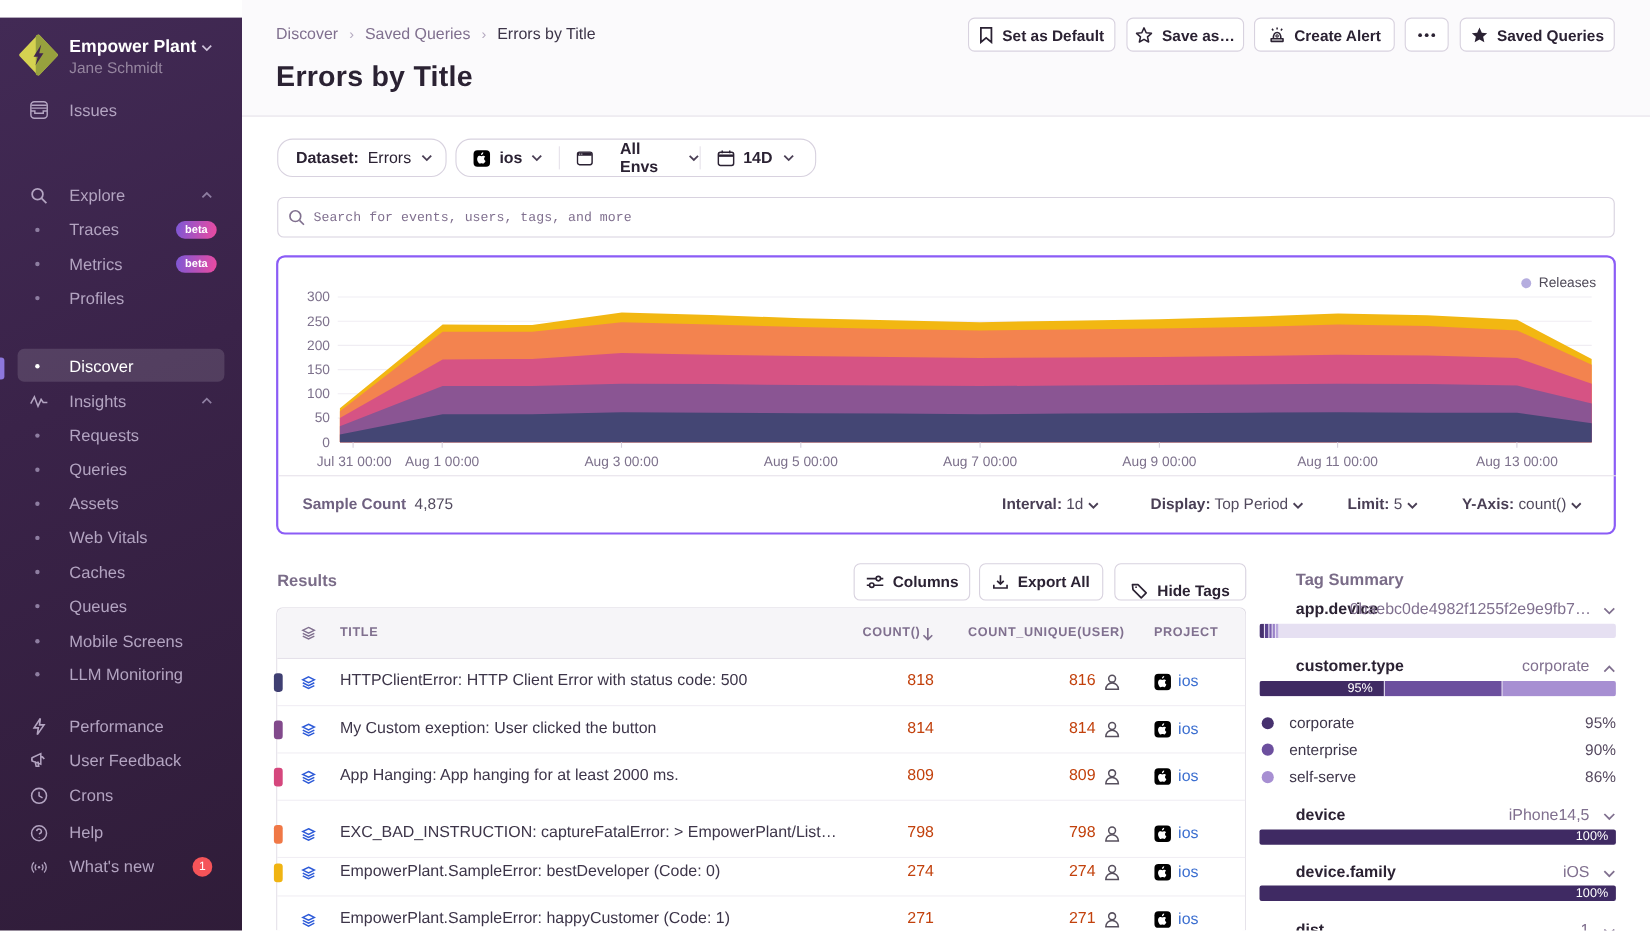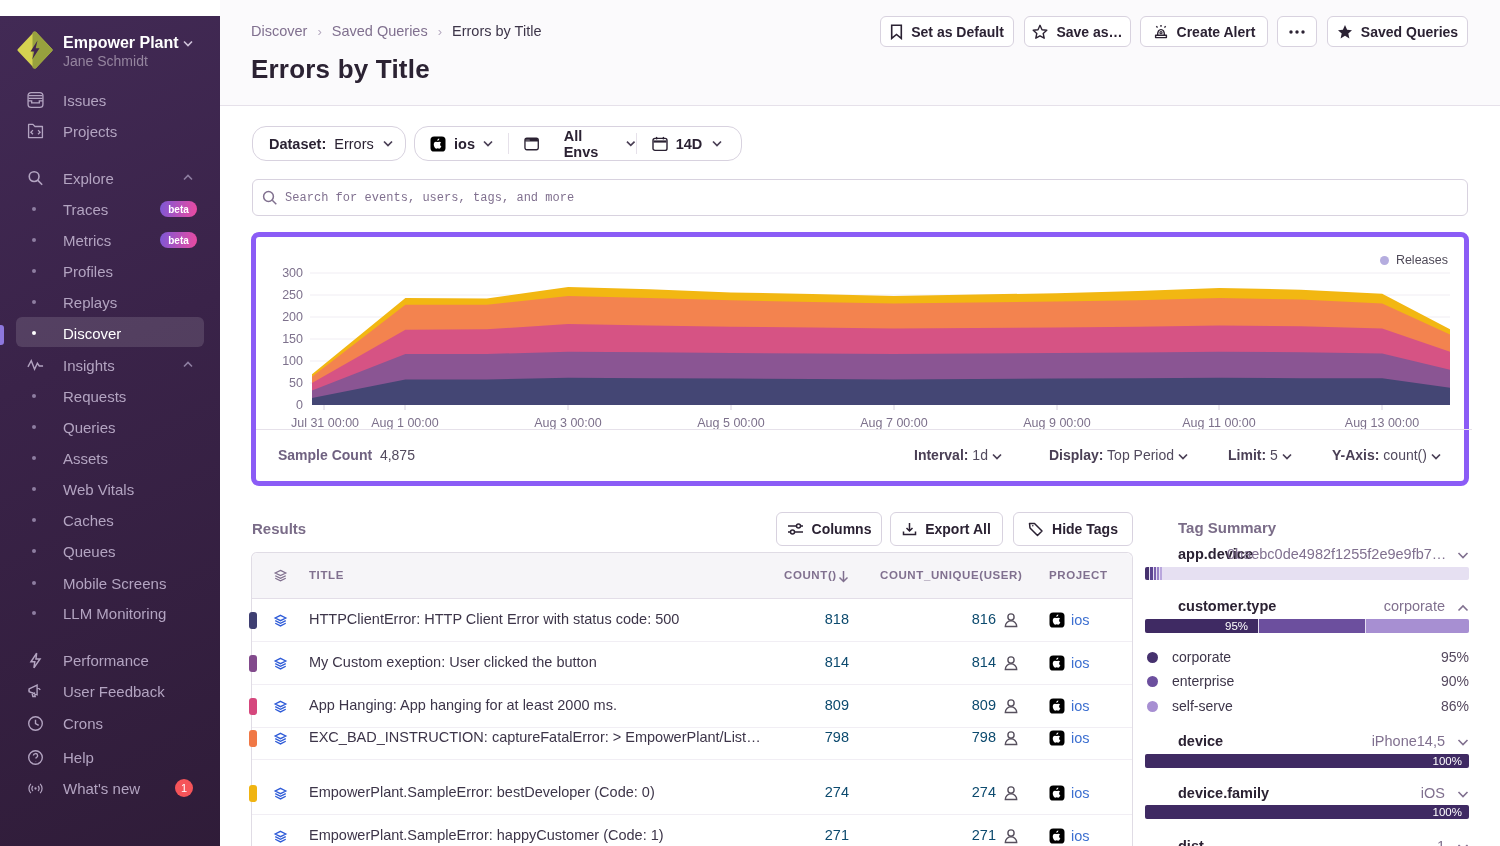--- a/index.html
+++ b/index.html
@@ -30,38 +30,38 @@
 .btn { position:absolute; top:16px; height:31px; background:#fff; border:1px solid #d8d2df; border-radius:6px;
   display:flex; align-items:center; justify-content:center; gap:8px; font-size:14px; font-weight:700; color:#2b2233; }
 
 
 .fbtn { position:absolute; background:#fff; border:1px solid #d8d2df; border-radius:14px; display:flex; align-items:center; font-size:14.5px; color:#2b2233; }
 #search { position:absolute; left:252px; top:179px; width:1216px; height:37px; background:#fff; border:1px solid #d8d2df; border-radius:6px;
   display:flex; align-items:center; }
 #search .ph { font-family:"Liberation Mono", monospace; font-size:12px; color:#80708f; margin-left:7px; letter-spacing:0.03px; }
 
 
-#chartpanel { position:absolute; left:251px; top:232px; width:1218px; height:254px; background:#fff; border:5px solid #8b5cf6; border-radius:8px; }
+#chartpanel { position:absolute; left:251px; top:232px; width:1218px; height:254px; background:#fff; border:2px solid #8b5cf6; border-radius:8px; }
 #legend { position:absolute; right:16px; top:16px; font-size:12.5px; color:#4f4a58; display:flex; align-items:center; gap:7px; }
 #legend .dot { width:9px; height:9px; border-radius:50%; background:#b5addf; }
 #cfoot { position:absolute; left:0; bottom:0; width:1216px; height:52px; border-top:1px solid #e6e1ea; font-size:14px; }
 #cfoot b { color:#4a3f55; font-weight:700; }
 .cfitem { position:absolute; top:17px; white-space:nowrap; color:#524a5e; }
 
 
 #results-label { position:absolute; left:252px; top:520px; font-size:15px; font-weight:700; color:#7a6c88; }
 .btn2 { position:absolute; top:512px; height:34px; background:#fff; border:1px solid #d8d2df; border-radius:6px;
   display:flex; align-items:center; justify-content:center; gap:8px; font-size:14px; font-weight:700; color:#2b2233; }
 #tablepanel { position:absolute; left:251px; top:552px; width:882px; height:294px; background:#fff; border:1px solid #e0dce5; border-radius:6px 6px 0 0; border-bottom:none; }
 #thead { position:absolute; left:0; top:0; width:880px; height:46px; background:#f6f5f8; border-bottom:1px solid #e3dee8; border-radius:6px 6px 0 0; }
 .th { position:absolute; top:16px; font-size:11.5px; font-weight:700; color:#80708f; letter-spacing:0.6px; }
 .trow { position:absolute; left:0; width:880px; height:43px; border-bottom:1px solid #f1eef4; font-size:14.5px; color:#3d3549; }
 .cbar { position:absolute; left:-3px; top:13px; width:8px; height:17px; border-radius:3px; }
 .ttl { position:absolute; left:57px; top:12px; white-space:nowrap; }
-.cnum { position:absolute; top:12px; text-align:right; color:#0c4a6e; }
+.cnum { position:absolute; top:12px; text-align:right; color:#c2410c; }
 .proj { position:absolute; left:797px; top:13px; display:flex; align-items:center; gap:6px; color:#3c6fd0; }
 
 
 #tags { position:absolute; left:1145px; top:0; width:324px; height:846px; }
 .tag-name { font-size:14.5px; font-weight:700; color:#2b2233;margin-left:33px; }
 .tag-val { position:absolute; right:22px; top:1px; font-size:14.5px; color:#80708f; }
 .tbar { position:relative; height:14px; border-radius:2px; overflow:hidden; background:#e6e0f2; }
 .tleg { position:relative; height:25px; font-size:14px; color:#3d3549; }
 .tleg .pct { position:absolute; right:0; top:3px; color:#55495f; }
 .tleg .ldot { position:absolute; left:2px; top:6px; width:11px; height:11px; border-radius:50%; }
@@ -87,29 +87,20 @@
 
   <div class="sitem" style="top:70px">
       <span class="sic">
         <svg width="18" height="18" viewBox="0 0 16 16" fill="none" stroke="#b3a4c1" stroke-width="1.25">
           <rect x="1" y="1" width="14" height="14" rx="3"></rect>
           <path d="M1.4 3.9 h13.2 M1.4 6.4 h13.2 M1 8.9 h3.4 v1.8 h7.2 v-1.8 h3.4"></path>
         </svg>
       </span>
       <span class="slab">Issues</span>
     </div>
-  <div class="sitem" style="top:101px">
-      <span class="sic">
-        <svg width="18" height="18" viewBox="0 0 16 16" fill="none" stroke="#b3a4c1" stroke-width="1.25">
-          <path d="M1.5 14.2 V1.8 L5.6 1.8 L7.5 3.8 L14.5 3.8 V14.2 Z" stroke-linejoin="round"></path>
-          <path d="M5.6 7.2 L3.7 9.1 L5.6 11 M10.4 7.2 L12.3 9.1 L10.4 11"></path>
-        </svg>
-      </span>
-      <span class="slab">Projects</span>
-    </div>
 
   <div class="sitem" style="top:148px">
       <span class="sic">
         <svg width="18" height="18" viewBox="0 0 16 16" fill="none" stroke="#b3a4c1" stroke-width="1.5">
           <circle cx="6.7" cy="6.7" r="4.6"></circle>
           <line x1="10.2" y1="10.2" x2="14.3" y2="14.3"></line>
         </svg>
       </span>
       <span class="slab">Explore</span>
     <svg class="schev" width="10" height="7" viewBox="0 0 10 7">
@@ -122,24 +113,20 @@
       <span class="beta">beta</span>
     </div>
   <div class="sitem" style="top:210px">
       <span class="sdot"></span>
       <span class="slab">Metrics</span>
       <span class="beta">beta</span>
     </div>
   <div class="sitem" style="top:241px">
       <span class="sdot"></span>
       <span class="slab">Profiles</span>
-    </div>
-  <div class="sitem" style="top:272px">
-      <span class="sdot"></span>
-      <span class="slab">Replays</span>
     </div>
   <div class="sitem" style="top:303px">
       <div class="selbg"></div>
       <span class="sdot" style="background:#ffffff"></span>
       <span class="slab" style="color:#fff">Discover</span>
     </div>
   <div class="sitem" style="top:335px">
       <span class="sic">
         <svg width="18" height="14" viewBox="0 0 18 14" fill="none" stroke="#b3a4c1" stroke-width="1.5">
           <path d="M1 9 L4.5 2.5 L8 11.5 L11 5 L13 8 L17 8"></path>
@@ -391,21 +378,21 @@
         <line x1="1" y1="10" x2="16" y2="10"></line>
         <circle cx="11.5" cy="4" r="2" fill="#fff"></circle>
         <circle cx="5.5" cy="10" r="2" fill="#fff"></circle>
       </svg>
     Columns</div>
   <div class="btn2" style="left:890px;width:113px;">
     <svg width="15" height="15" viewBox="0 0 15 15" fill="none" stroke="#2b2233" stroke-width="1.5">
         <path d="M7.5 1 L7.5 8.5 M4.5 6 L7.5 9 L10.5 6 M1.5 9.5 L1.5 12.5 L13.5 12.5 L13.5 9.5"></path>
       </svg>
     Export All</div>
-  <div class="btn2" style="left:1013px;width:120px;">
+  <div class="btn2" style="left:1013px;width:120px;align-items:flex-end;">
     <svg width="16" height="16" viewBox="0 0 16 16" fill="none" stroke="#2b2233" stroke-width="1.5">
         <path d="M1.5 2.5 L6.5 2.5 L14 10 L9.5 14.5 L2 7 Z" stroke-linejoin="round" transform="rotate(0)"></path>
         <circle cx="4.8" cy="4.8" r="0.8" fill="#2b2233" stroke="none"></circle>
       </svg>
     Hide Tags</div>
 </div>
 <div id="tablepanel">
   <div id="thead">
     <svg style="position:absolute;left:21px;top:15px" width="15" height="16" viewBox="0 0 20 20" fill="none" stroke="#80708f" stroke-width="1.7">
         <path d="M10 2.5 L17 6 L10 9.5 L3 6 Z"></path>
@@ -458,21 +445,21 @@
     <div class="ttl">App Hanging: App hanging for at least 2000 ms.</div>
     <div class="cnum" style="left:500px;width:97px;">809</div>
     <div class="cnum" style="left:650px;width:94px;">809</div>
     <svg style="position:absolute;left:751px;top:13px" width="16" height="16" viewBox="0 0 16 16">
         <use href="#userpic"></use>
       </svg>
     <div class="proj"><svg width="16" height="16" viewBox="0 0 16 16">
           <use href="#appleic"></use>
         </svg>ios</div>
   </div>
-  <div class="trow" style="top:164px">
+  <div class="trow" style="top:184px">
       <div class="cbar" style="background:#f07846"></div>
     <svg style="position:absolute;left:21px;top:14px" width="15" height="16" viewBox="0 0 20 20">
         <use href="#stackic"></use>
       </svg>
     <div class="ttl">EXC_BAD_INSTRUCTION: captureFatalError: &gt; EmpowerPlant/List…</div>
     <div class="cnum" style="left:500px;width:97px;">798</div>
     <div class="cnum" style="left:650px;width:94px;">798</div>
     <svg style="position:absolute;left:751px;top:13px" width="16" height="16" viewBox="0 0 16 16">
         <use href="#userpic"></use>
       </svg>

